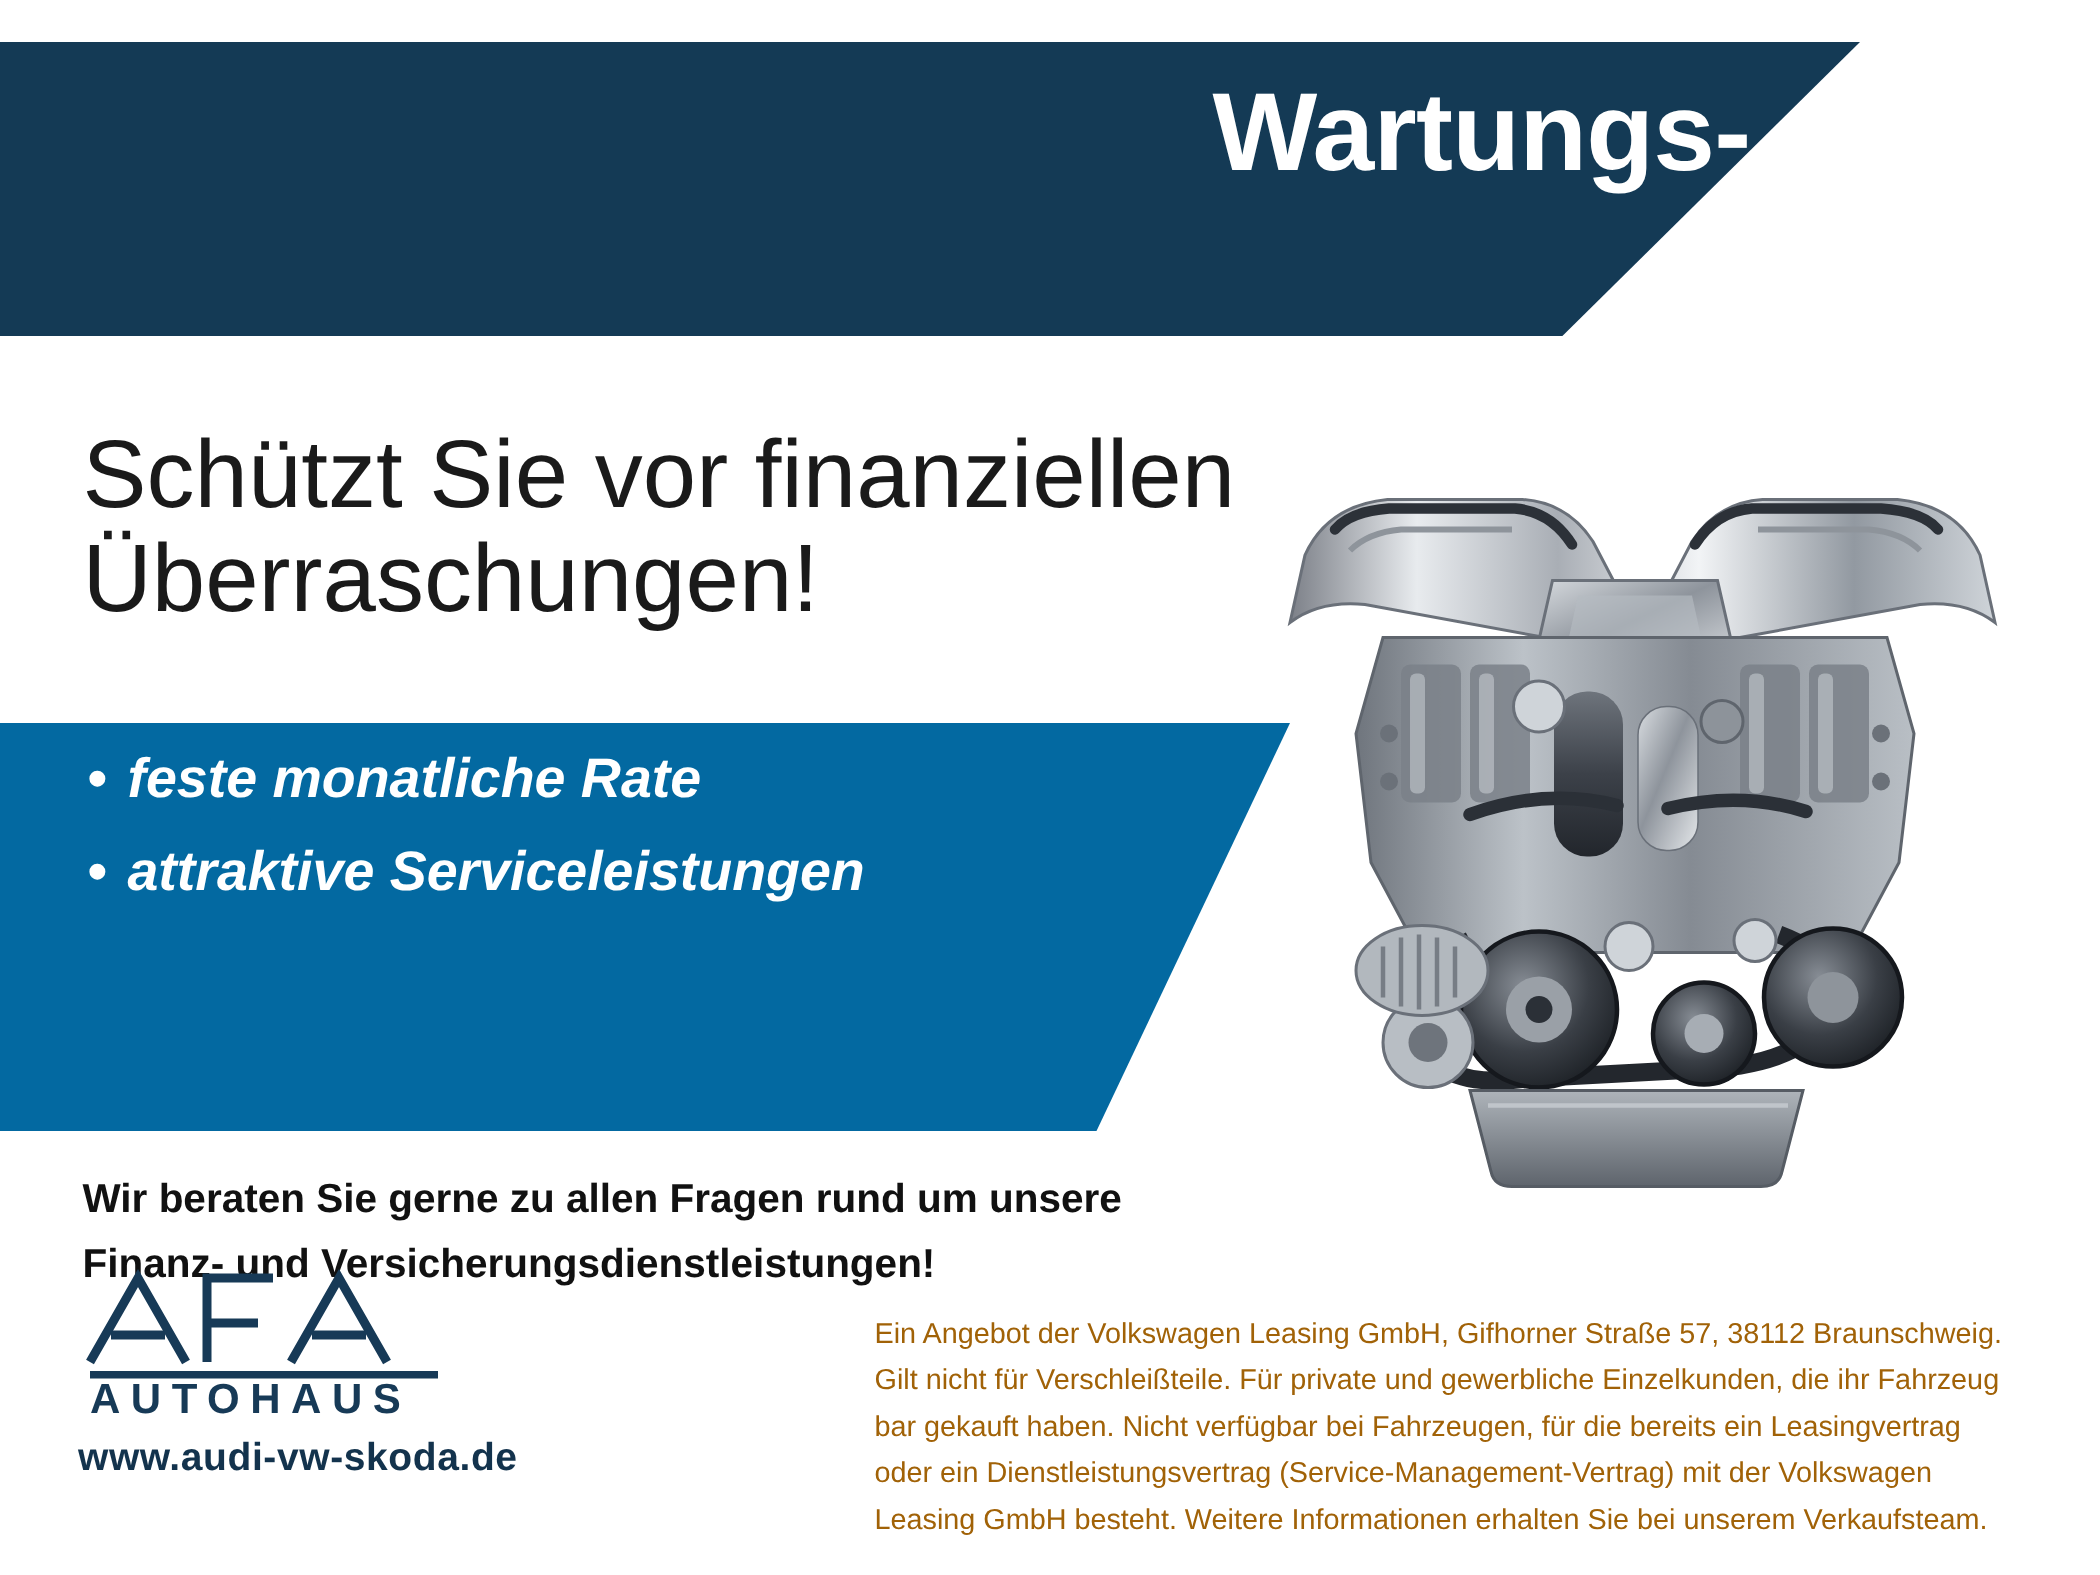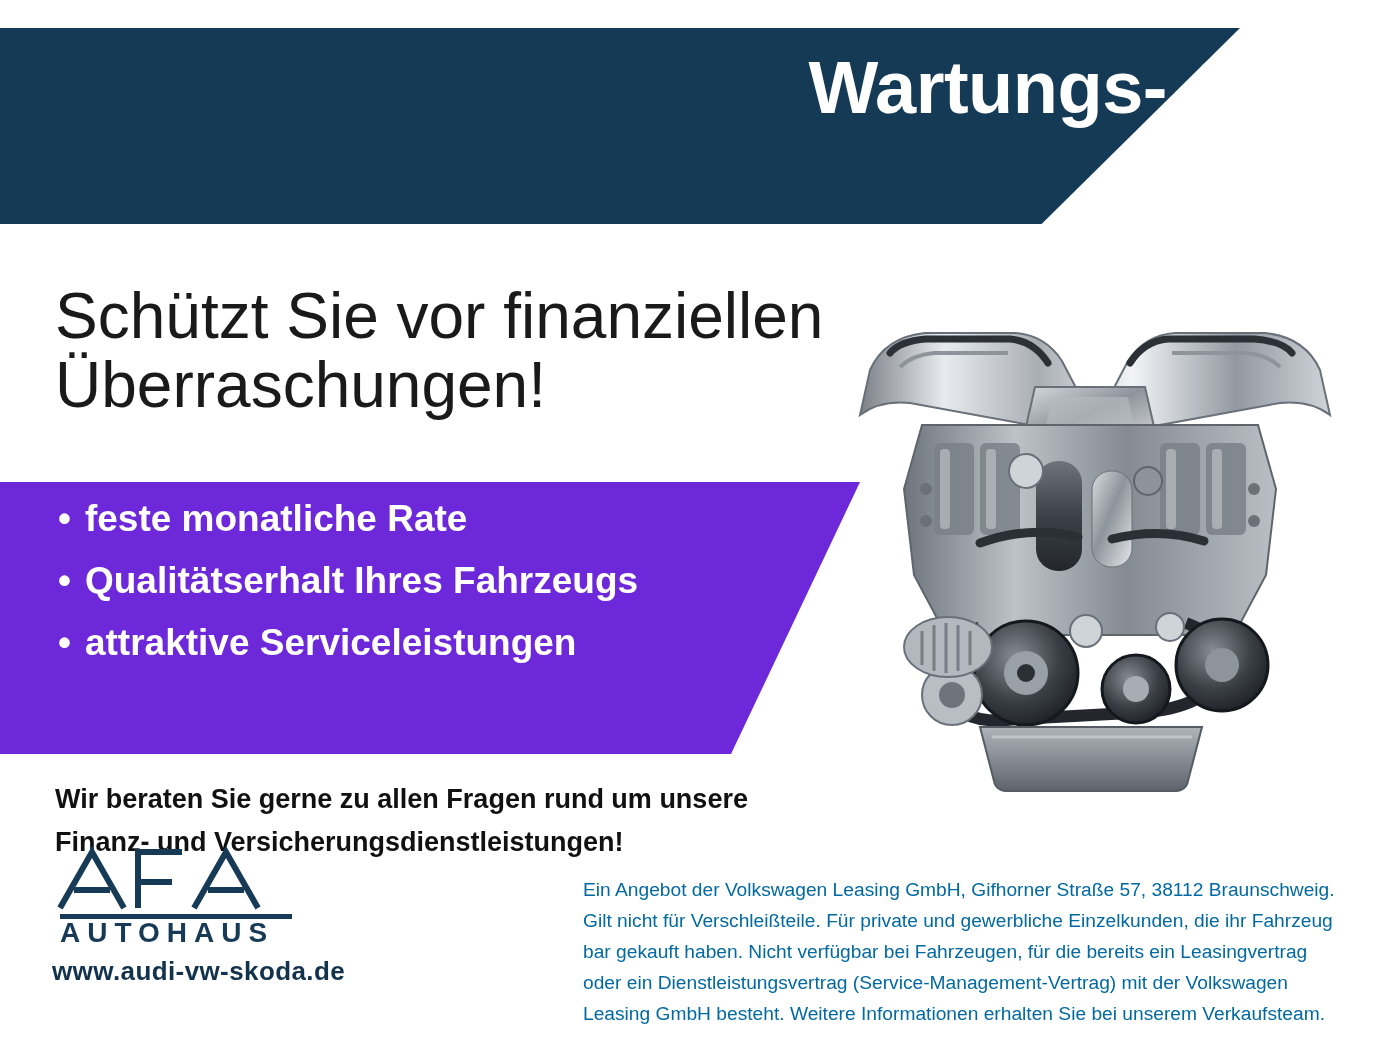--- a/index.html
+++ b/index.html
@@ -56,24 +56,25 @@
     line-height: 1.08;
     font-weight: 400;
     white-space: nowrap;
   }
 
   
   .bullets-band {
     position: absolute;
     left: 0; top: 482px;
     width: 860px; height: 272px;
-    background: #6d28d9;
+    background: #0369a1;
     -webkit-clip-path: polygon(0 0, 100% 0, 85% 100%, 0 100%);
     clip-path: polygon(0 0, 100% 0, 85% 100%, 0 100%);
     padding: 18px 0 0 58px;
+    font-style: italic;
   }
   .bullet {
     color: #ffffff;
     font-weight: bold;
     font-size: 37px;
     line-height: 1.0;
     margin-bottom: 25px;
     white-space: nowrap;
   }
   .bullet .dot { margin-right: 14px; }
@@ -108,21 +109,21 @@
     white-space: nowrap;
   }
 
   
   .legal {
     position: absolute;
     left: 583px; top: 874px;
     width: 760px;
   }
   .legal p {
-    color: #0369a1;
+    color: #a16207;
     font-size: 19.2px;
     line-height: 1.62;
   }
 </style>
 </head>
 <body>
 
 <div id="poster">
 
   <div class="engine-wrap">
@@ -237,23 +238,20 @@
   <div class="subhead">
     <div class="subhead-line">Schützt Sie vor finanziellen</div>
     <div class="subhead-line">Überraschungen!</div>
   </div>
 
   <div class="bullets-band">
     <div class="bullet">
       <span class="dot">•</span><span>feste monatliche Rate</span>
     </div>
     <div class="bullet">
-      <span class="dot">•</span><span>Qualitätserhalt Ihres Fahrzeugs</span>
-    </div>
-    <div class="bullet">
       <span class="dot">•</span><span>attraktive Serviceleistungen</span>
     </div>
   </div>
 
   <div class="advisory">
     <div class="advisory-line">Wir beraten Sie gerne zu allen Fragen rund um unsere</div>
     <div class="advisory-line">Finanz- und Versicherungsdienstleistungen!</div>
   </div>
 
   <div class="logo-block">

